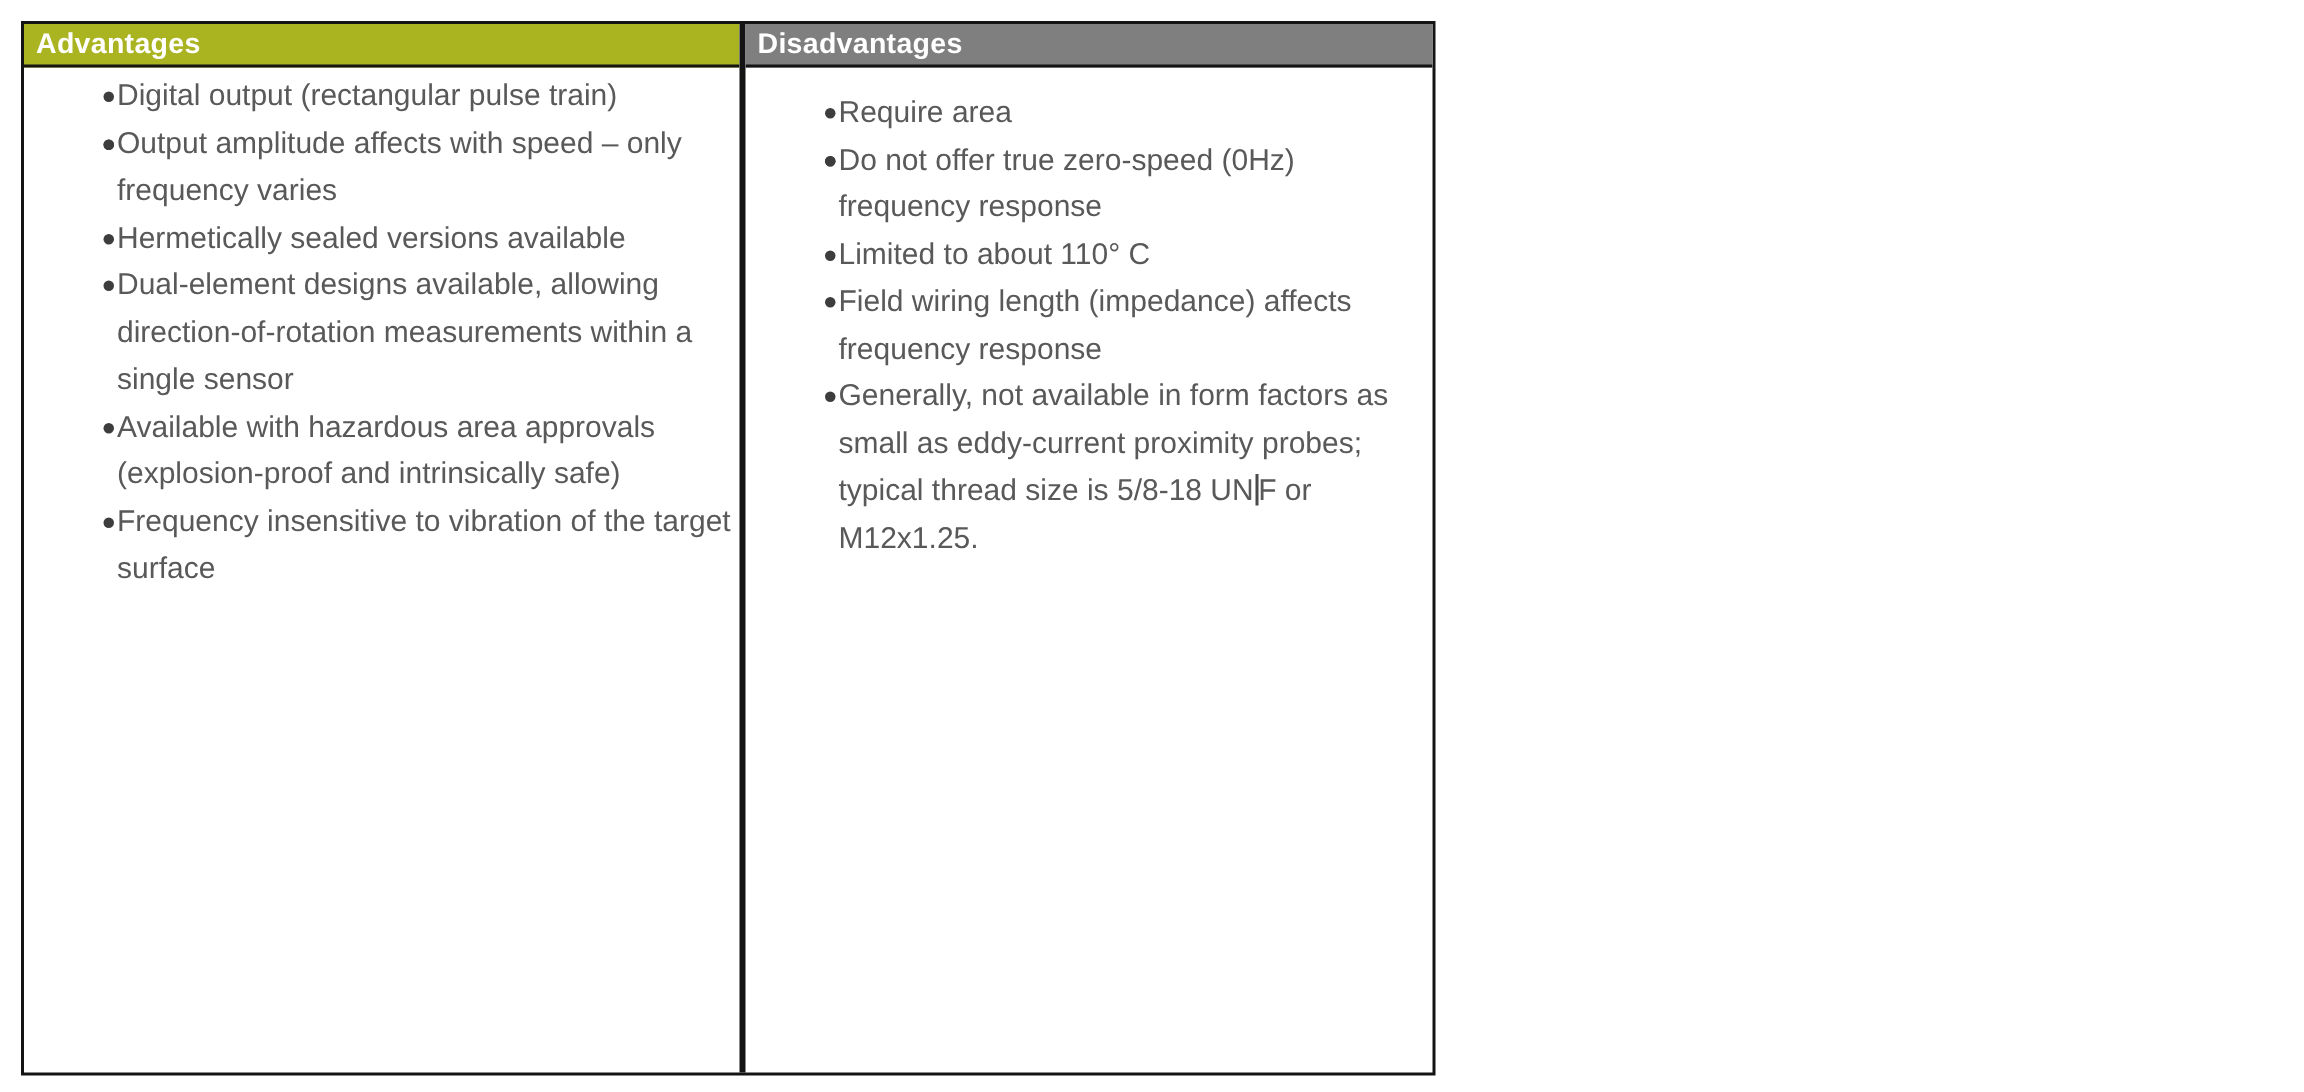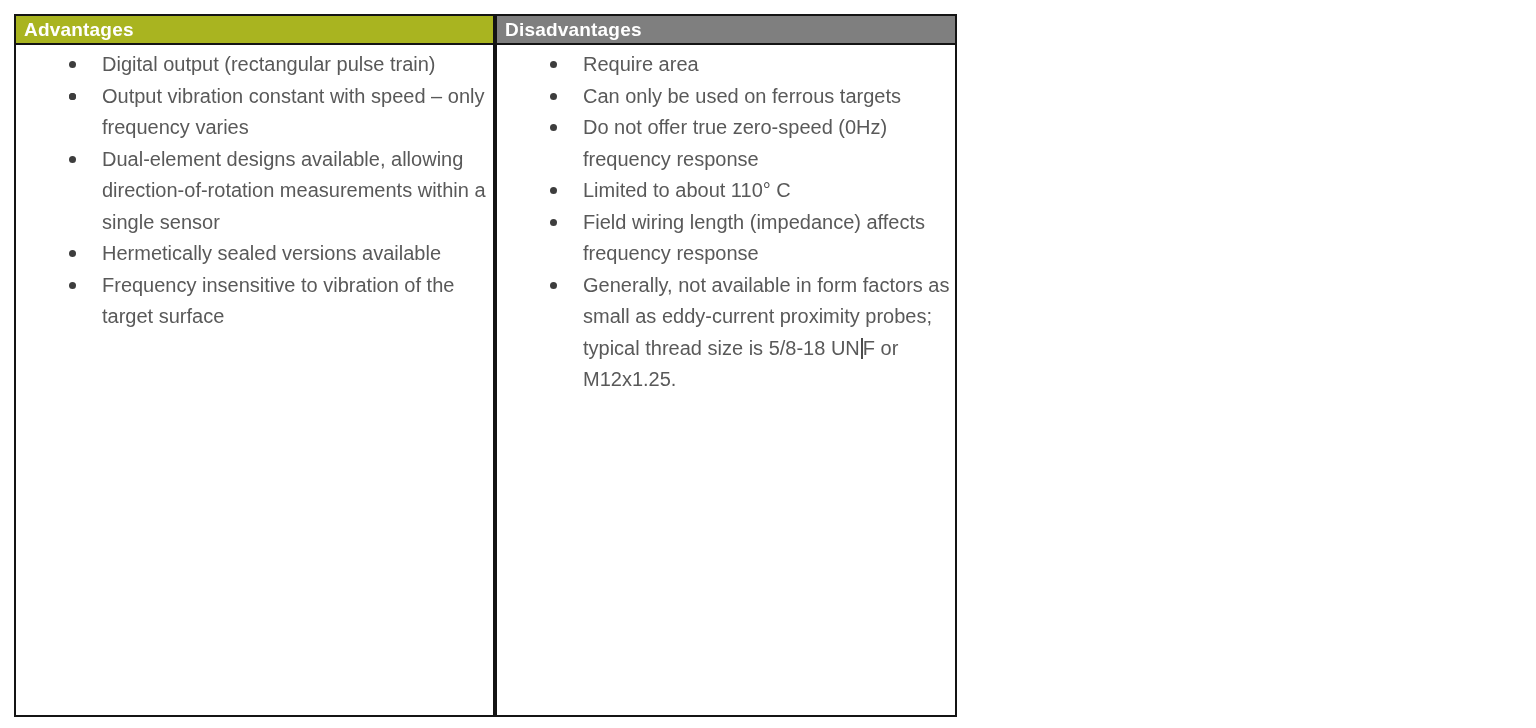--- a/index.html
+++ b/index.html
@@ -15,40 +15,40 @@
     left: 14px; top: 14px;
     width: 943px; height: 703px;
     border: 2px solid #141414;
     box-sizing: border-box;
     display: flex;
     background: #ffffff;
   }
   .col { display: flex; flex-direction: column; overflow: hidden; }
   .col-adv { width: 477px; }
   .col-div { width: 4px; background: #141414; flex: 0 0 auto; }
-  .col-dis { flex: 1; }
+  .col-dis { flex: 1; gap: 11px; }
   .hdr {
     height: 27px;
     flex: 0 0 auto;
     border-bottom: 2px solid #141414;
     color: #ffffff;
     font-weight: bold;
     font-size: 19px;
     line-height: 27px;
     padding-left: 8px;
     letter-spacing: 0.2px;
   }
   ul.blist {
     list-style: none;
     margin: 4px 0 0 0;
     padding: 0;
   }
   ul.blist li {
     position: relative;
-    padding-left: 86px;
+    padding-left: 62px;
     padding-right: 2px;
     font-size: 20px;
     line-height: 31.5px;
     color: #595959;
   }
   .bullet {
     position: absolute;
     left: 53px; top: 12px;
     width: 7px; height: 7px;
     border-radius: 50%;
@@ -64,31 +64,32 @@
 </style>
 </head>
 <body>
 
 <div class="tbl">
   <div class="col col-adv">
     <div class="hdr" id="adv-hdr" style="background: rgb(169, 180, 32);">Advantages</div>
     <ul class="blist" id="adv-list">
         <li><span class="bullet"></span><span>Digital output (rectangular pulse train)</span></li>
         <li><span class="bullet"></span></li>
-        <li><span class="bullet"></span><span>Output vibration constant with speed – only frequency varies</span></li>
+        <li><span class="bullet"></span><span>Output amplitude affects with speed – only frequency varies</span></li>
+        <li><span class="bullet"></span><span>Hermetically sealed versions available</span></li>
         <li><span class="bullet"></span><span>Dual-element designs available, allowing direction-of-rotation measurements within a single sensor</span></li>
-        <li><span class="bullet"></span><span>Hermetically sealed versions available</span></li>
+        <li><span class="bullet"></span><span>Available with hazardous area approvals (explosion-proof and intrinsically safe)</span></li>
         <li><span class="bullet"></span><span>Frequency insensitive to vibration of the target surface</span></li>
       </ul>
   </div>
   <div class="col-div"></div>
   <div class="col col-dis">
     <div class="hdr" id="dis-hdr" style="background: rgb(127, 127, 127);">Disadvantages</div>
     <ul class="blist" id="dis-list">
         <li><span class="bullet"></span><span>Require area</span></li>
-        <li><span class="bullet"></span><span>Can only be used on ferrous targets</span></li>
+        <li><span class="bullet"></span></li>
         <li><span class="bullet"></span><span>Do not offer true zero-speed (0Hz) frequency response</span></li>
         <li><span class="bullet"></span><span>Limited to about 110° C</span></li>
         <li><span class="bullet"></span><span>Field wiring length (impedance) affects frequency response</span></li>
         <li><span class="bullet"></span><span>Generally, not available in form factors as small as eddy-current proximity probes; typical thread size is 5/8-18 UN<span class="caret"></span>F or M12x1.25.</span></li>
       </ul>
   </div>
 </div>
 
 </body></html>

